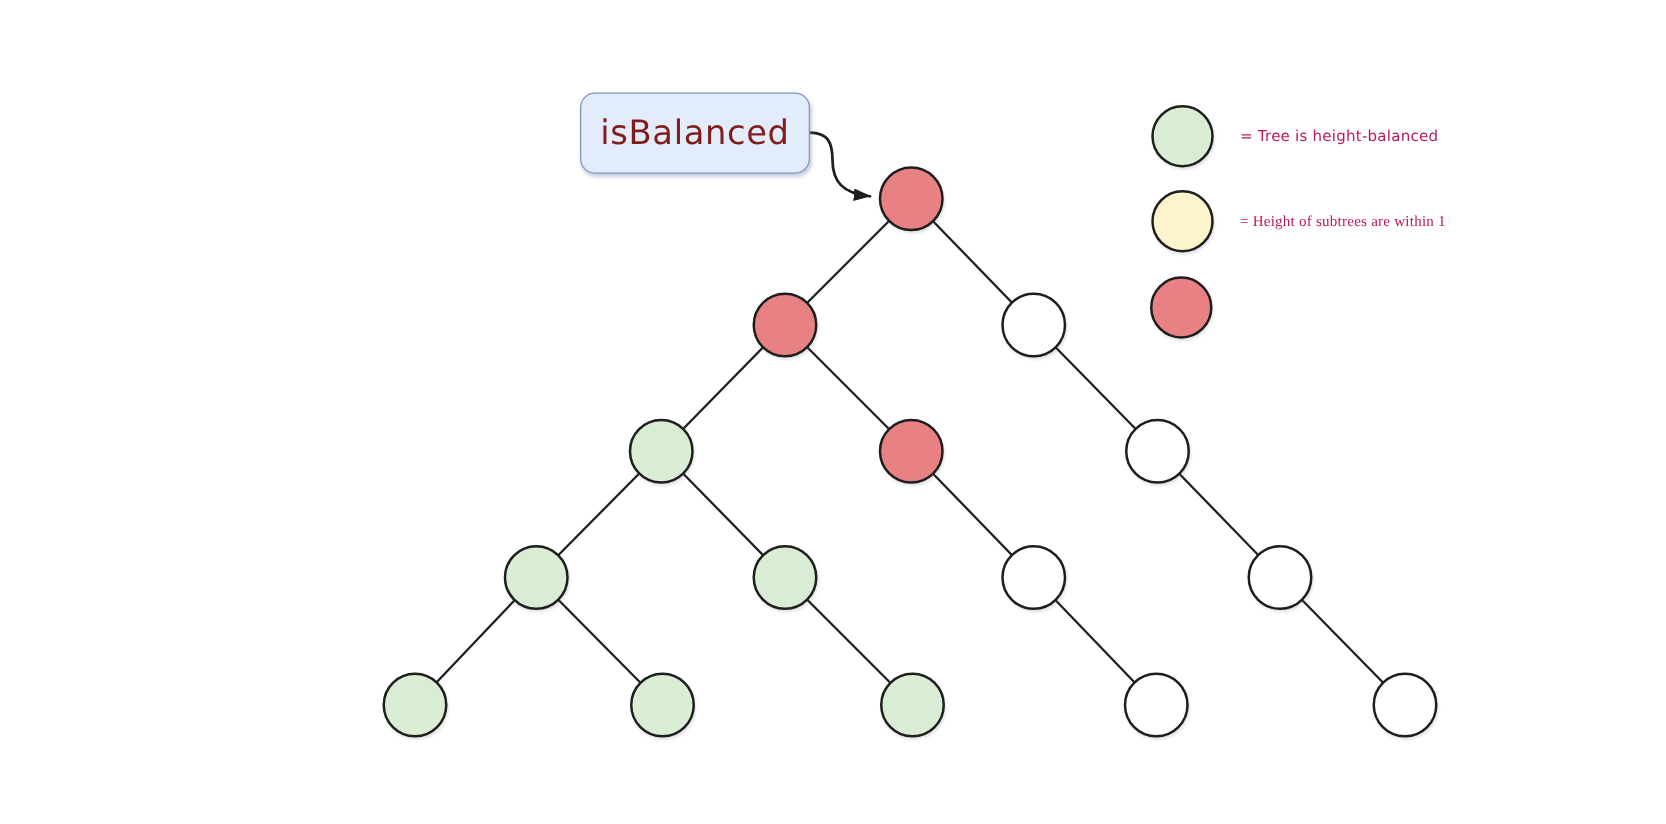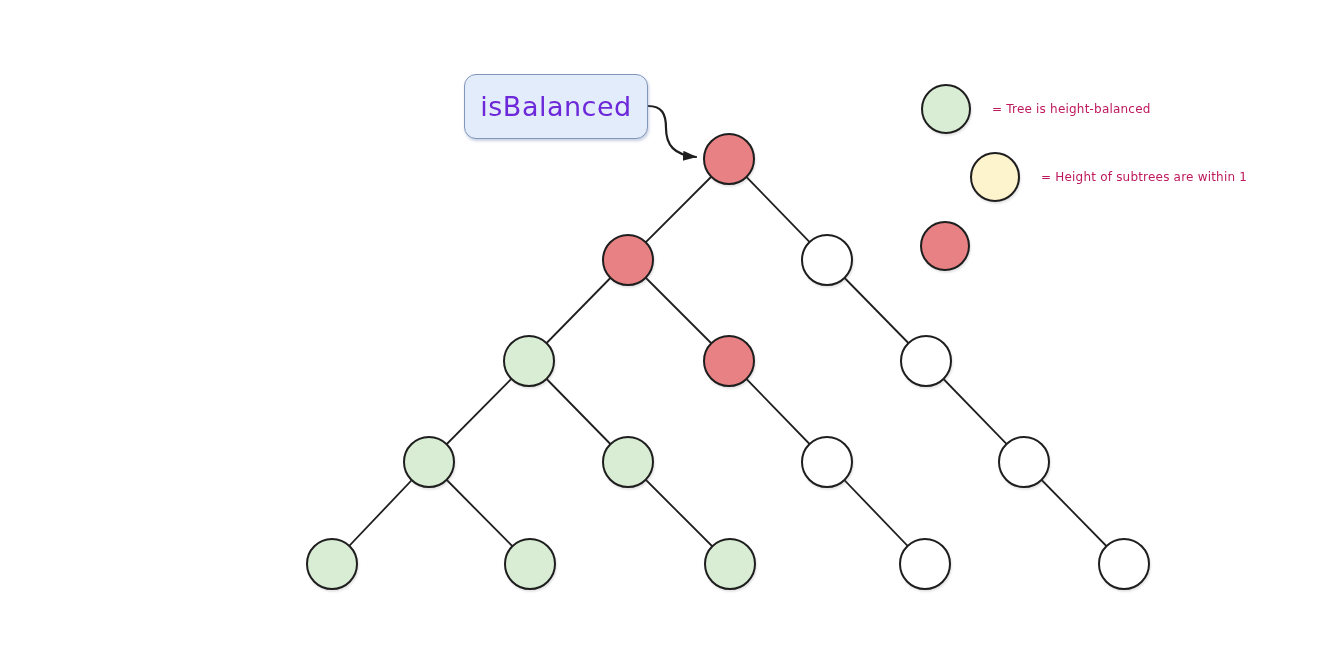--- a/index.html
+++ b/index.html
@@ -33,21 +33,21 @@
     border-radius: 12px;
     border: 1.5px solid #8296b9;
     background: #e3ecfa;
     box-sizing: border-box;
     display: flex; align-items: center; justify-content: center;
     z-index: 3;
     box-shadow: 1px 2px 3px rgba(130,150,190,0.45);
   }
   .label-box span {
     font-size: 27px;
-    color: #6d28d9;
+    color: #7f1d1d;
     letter-spacing: 0.5px;
   }
   .legend-row {
     position: absolute;
     display: flex; align-items: center;
     gap: 21px;
     height: 50px;
     white-space: nowrap;
   }
   .legend-circle {
@@ -112,21 +112,21 @@
       <div class="tree-node" style="left: 704px; top: 538px; width: 52px; height: 52px; background: rgb(217, 236, 212); border-color: rgb(30, 30, 30);"></div>
       <div class="tree-node" style="left: 899px; top: 538px; width: 52px; height: 52px; background: rgb(255, 255, 255); border-color: rgb(30, 30, 30);"></div>
       <div class="tree-node" style="left: 1098px; top: 538px; width: 52px; height: 52px; background: rgb(255, 255, 255); border-color: rgb(30, 30, 30);"></div>
     </div>
 
   <div class="legend-layer">
       <div class="legend-row" style="left: 921px; top: 84px;">
         <span class="legend-circle" style="background: rgb(217, 236, 212); border-color: rgb(30, 30, 30);"></span>
         <span class="legend-text"><span>= Tree is height-balanced</span></span>
       </div>
-      <div class="legend-row" style="left: 970px; top: 152px;">
+      <div class="legend-row" style="left: 921px; top: 152px; font-family: Liberation Serif, serif;">
         <span class="legend-circle" style="background: rgb(253, 243, 205); border-color: rgb(30, 30, 30);"></span>
         <span class="legend-text"><span>= Height of subtrees are within 1</span></span>
       </div>
       <div class="legend-row" style="left: 920px; top: 221px;">
         <span class="legend-circle" style="background: rgb(232, 129, 131); border-color: rgb(30, 30, 30);"></span>
       </div>
     </div>
 
 </div>
 

